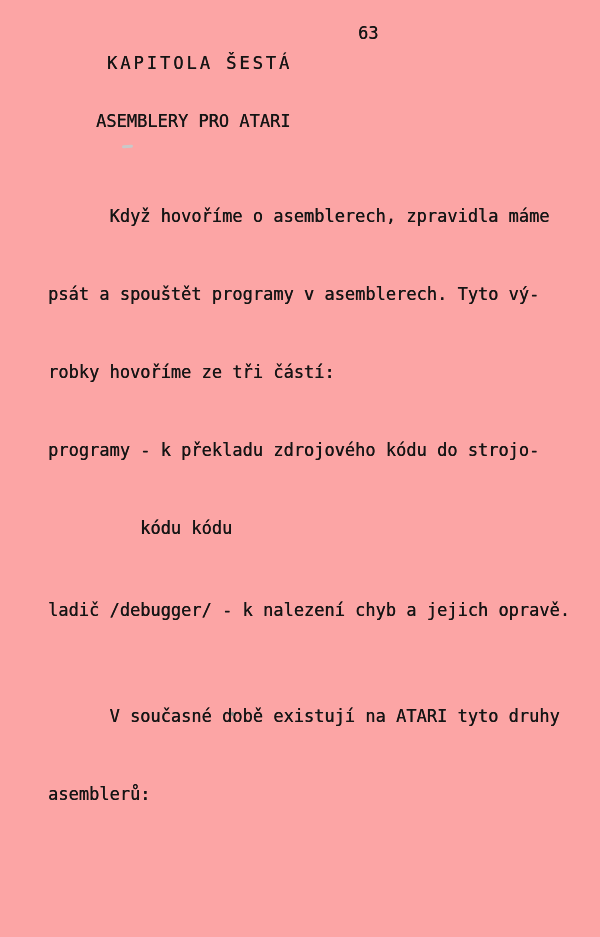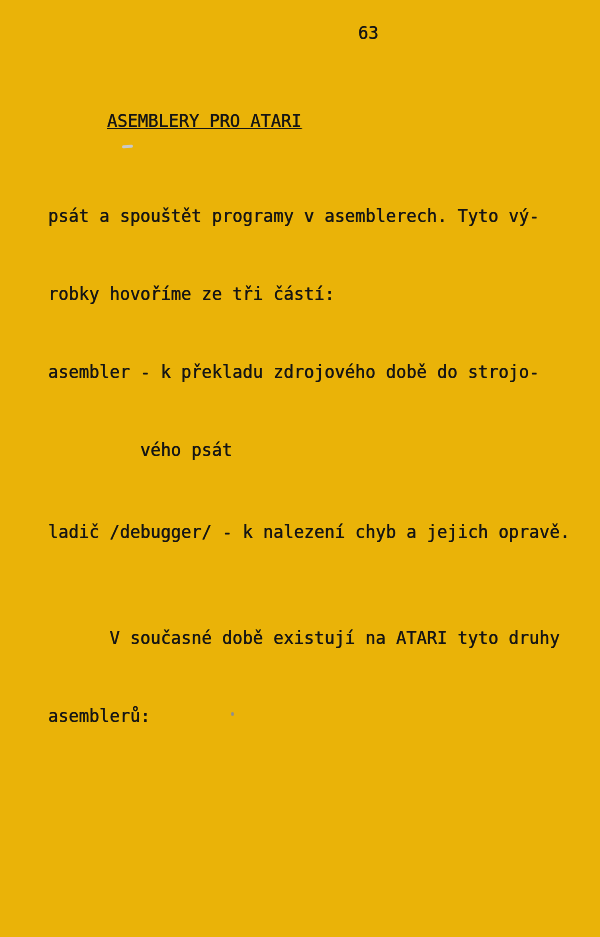--- a/index.html
+++ b/index.html
@@ -4,21 +4,21 @@
 <style>
   html, body {
     margin: 0;
     padding: 0;
     background: #ffffff;
   }
   .page {
     position: relative;
     width: 600px;
     height: 937px;
-    background: #eab308;
+    background: #fca5a5;
     overflow: hidden;
     font-family: "DejaVu Sans Mono", "Liberation Mono", monospace;
     color: #151515;
   }
   .pageno {
     position: absolute;
     top: 20px;
     left: 358px;
     font-size: 17px;
     line-height: 26px;
@@ -30,26 +30,25 @@
     left: 107px;
     font-size: 17px;
     line-height: 26px;
     letter-spacing: 3px;
     white-space: pre;
     text-shadow: 0.3px 0 0 currentColor;
   }
   .section {
     position: absolute;
     top: 108px;
-    left: 107px;
+    left: 96px;
     font-size: 17px;
     line-height: 26px;
     white-space: pre;
     text-shadow: 0.3px 0 0 currentColor;
-    text-decoration: underline;
   }
   .body-text {
     position: absolute;
     top: 151px;
     left: 48px;
     font-size: 17px;
     line-height: 26px;
     white-space: pre;
     text-shadow: 0.3px 0 0 currentColor;
   }
@@ -77,28 +76,30 @@
     border-radius: 50%;
   }
 </style>
 </head>
 <body>
 
 <div class="page">
 
   <div class="pageno">63</div>
 
+  <div class="chapter">KAPITOLA ŠESTÁ</div>
 
   <div class="section">ASEMBLERY PRO ATARI</div>
 
   <div class="body-text">
+    <div class="ln">      Když hovoříme o asemblerech, zpravidla máme</div>
     <div class="ln">psát a spouštět programy v asemblerech. Tyto vý-</div>
     <div class="ln">robky hovoříme ze tři částí:</div>
-    <div class="ln">asembler - k překladu zdrojového době do strojo-</div>
-    <div class="ln">         vého psát</div>
+    <div class="ln">programy - k překladu zdrojového kódu do strojo-</div>
+    <div class="ln">         kódu kódu</div>
     <div class="ln m-ladic">ladič /debugger/ - k nalezení chyb a jejich opravě.</div>
     <div class="ln m-sect">      V současné době existují na ATARI tyto druhy</div>
     <div class="ln">asemblerů:</div>
     
     
     
     
     
     
     

